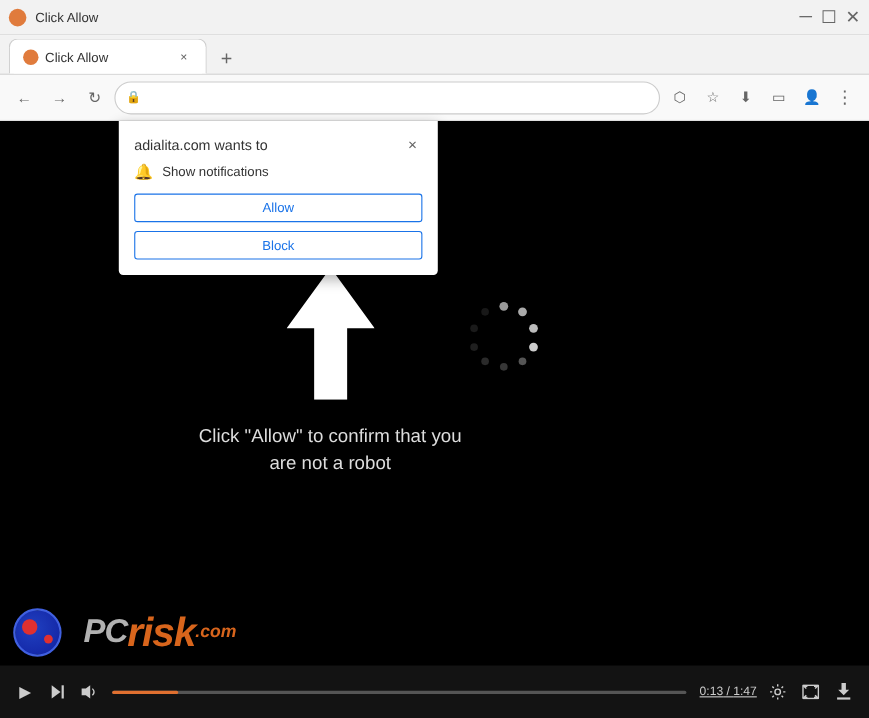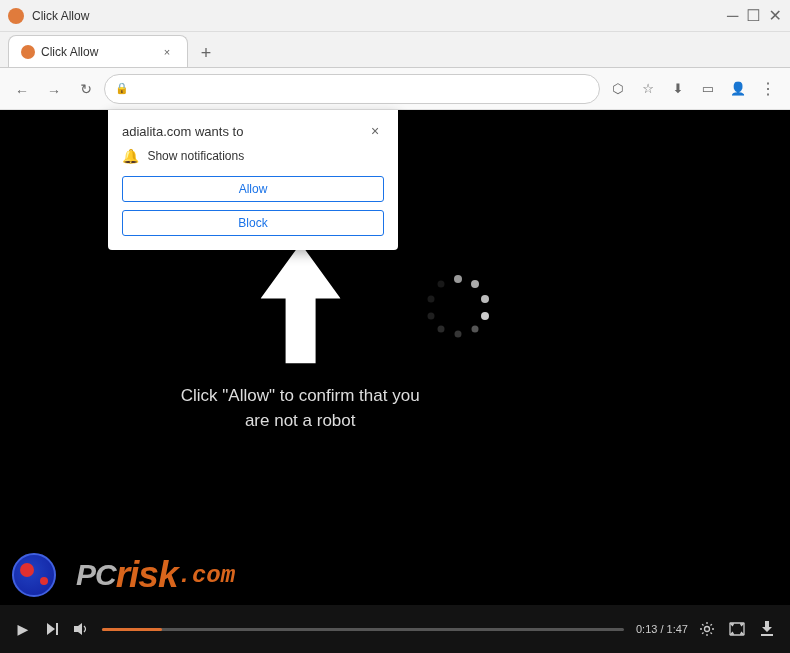--- a/index.html
+++ b/index.html
@@ -243,20 +243,21 @@
     }
     .logo-text-container {
       display: flex; align-items: center;
     }
 
     
     .time-display {
       color: #ccc;
       font-size: 11px;
       margin-left: 4px;
+      text-decoration: underline;
     }
 
     
     .ctrl-right {
       margin-left: auto;
       display: flex; align-items: center; gap: 8px;
     }
 
     
     .progress-area {
@@ -391,21 +392,21 @@
     </div>
 
   </div>
 
   <div class="watermark">
     <div class="watermark-logo">
       <div class="logo-circle"></div>
       <div class="logo-text-container">
         <span style="font-family:'Arial Black',sans-serif; font-size:30px; font-weight:900; color:#d0d0d0; font-style:italic; letter-spacing:-1px; opacity:0.85; text-shadow:1px 1px 3px #000;">PC</span>
         <span style="font-family:'Arial Black',sans-serif; font-size:37px; font-weight:900; color:#f07020; font-style:italic; letter-spacing:-1px; opacity:0.9;">risk</span>
-        <span style="font-family:Liberation Mono, monospace; font-size:24px; font-weight:900; color:#f07020; font-style:italic; opacity:0.9;">.com</span>
+        <span style="font-family:Liberation Sans, sans-serif; font-size:16px; font-weight:900; color:#f07020; font-style:italic; opacity:0.9;">.com</span>
       </div>
     </div>
   </div>
 
   <div class="video-controls">
     <div class="ctrl-btn">▶</div>
     <div class="ctrl-btn">
       <svg width="16" height="16" viewBox="0 0 16 16" fill="#ccc">
           <rect x="11" y="2" width="2" height="12"></rect>
           <polygon points="2,2 10,8 2,14"></polygon>

